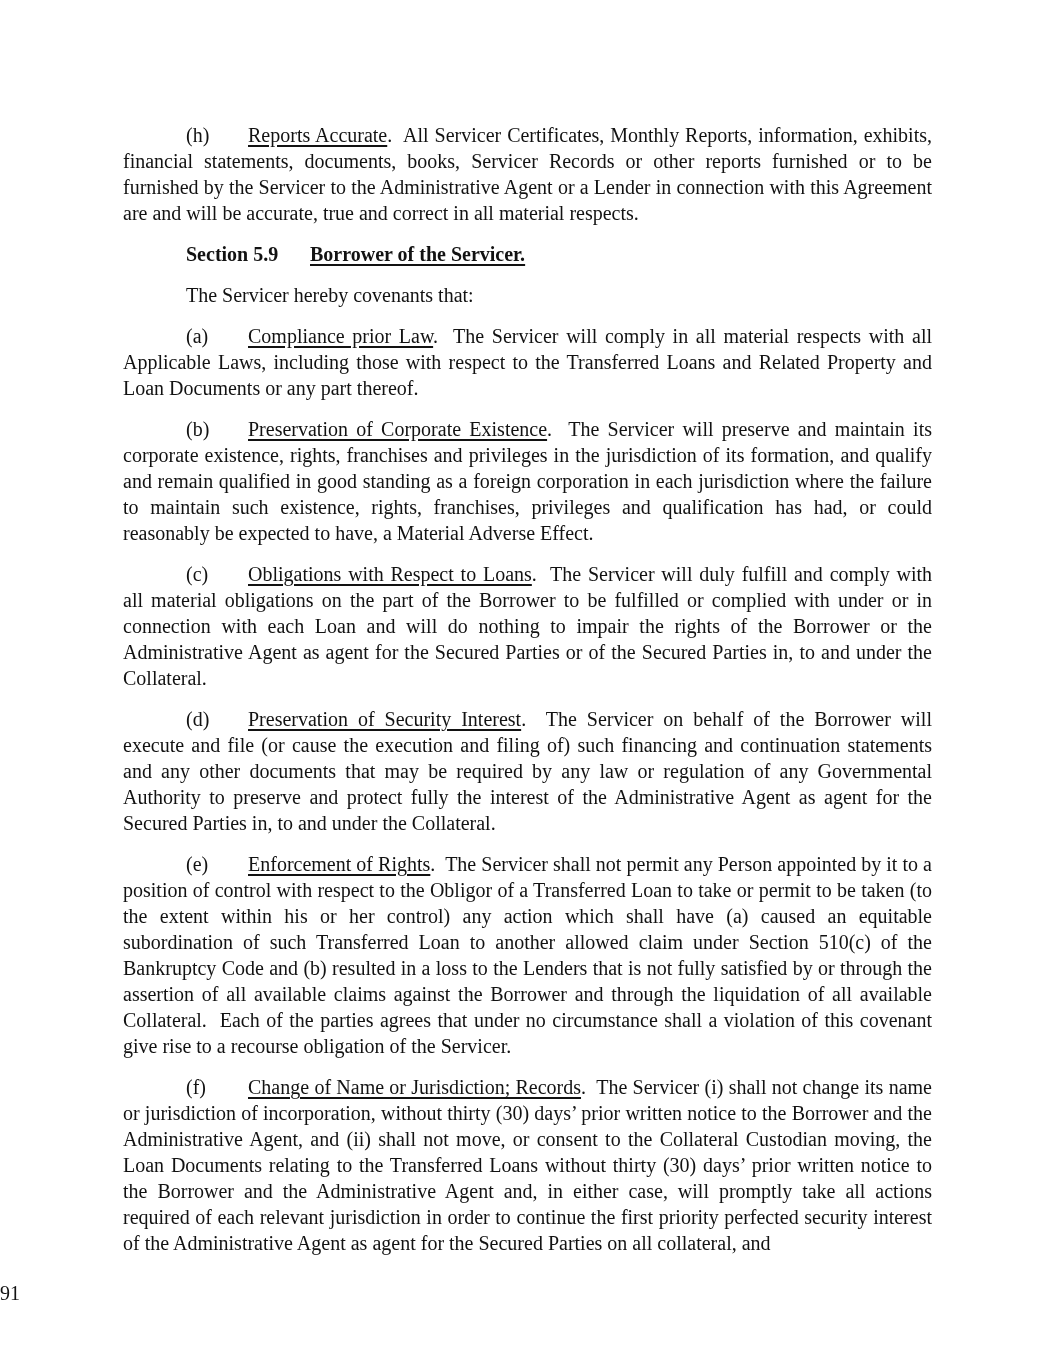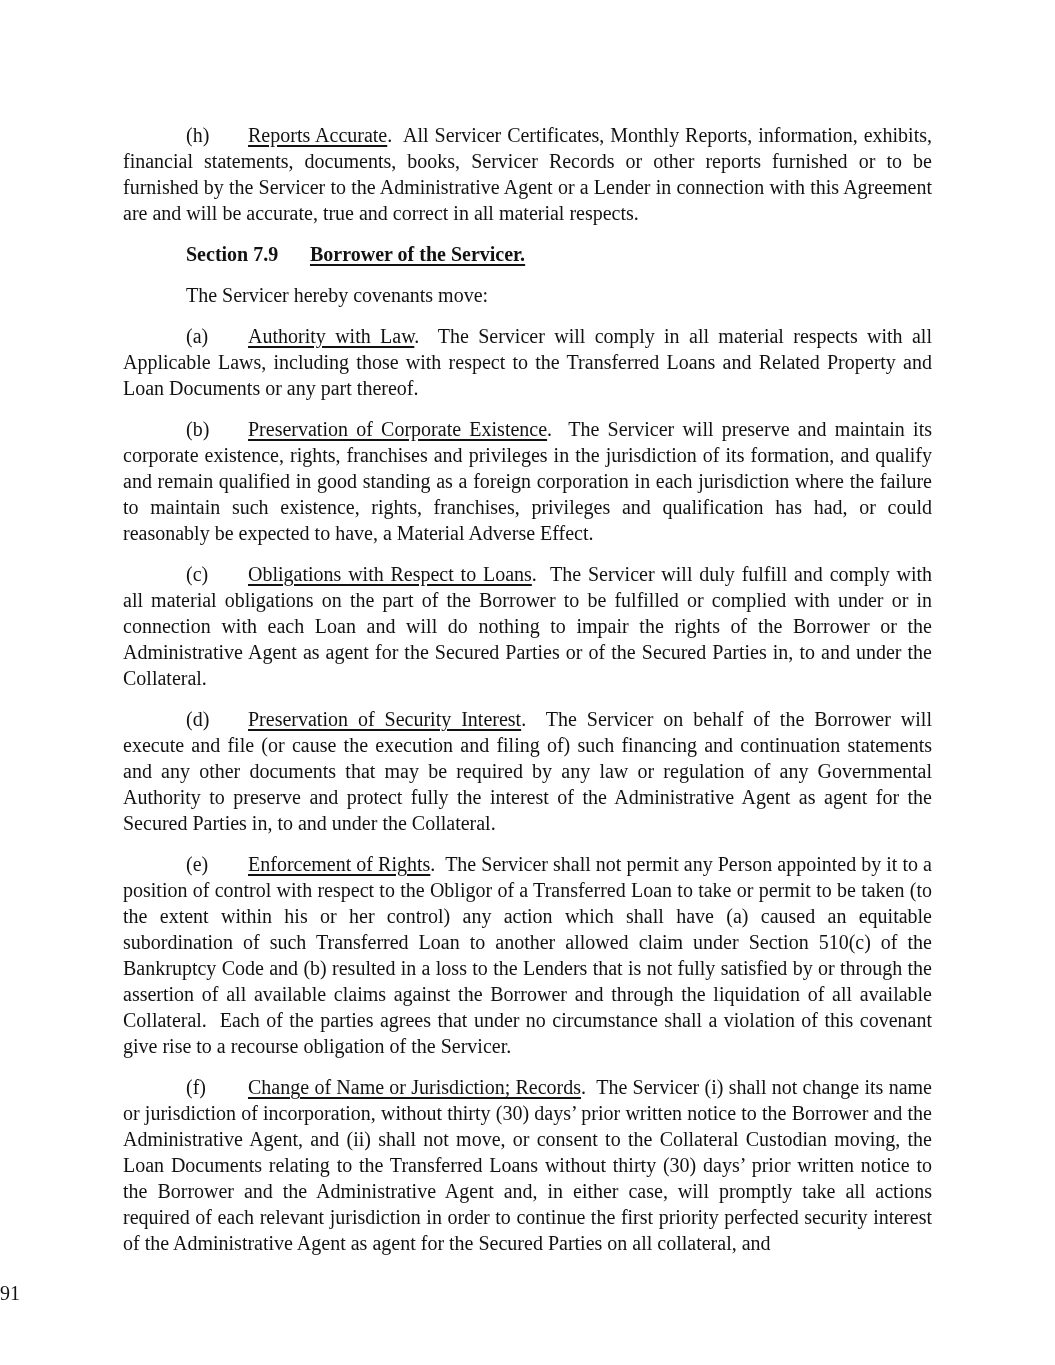--- a/index.html
+++ b/index.html
@@ -43,25 +43,25 @@
     text-indent: 0;
   }
 </style>
 </head>
 <body>
 
 <div class="page">
 
   <p class="para"><span class="label">(h)</span><span class="u">Reports Accurate</span><span>.&nbsp; All Servicer Certificates, Monthly Reports, information, exhibits, financial statements, documents, books, Servicer Records or other reports furnished or to be furnished by the Servicer to the Administrative Agent or a Lender in connection with this Agreement are and will be accurate, true and correct in all material respects.</span></p>
 
-  <p class="para bold"><span class="label-wide">Section 7.9</span><span class="u">Borrower of the Servicer.</span></p>
+  <p class="para bold"><span class="label-wide">Section 5.9</span><span class="u">Borrower of the Servicer.</span></p>
 
-  <p class="para"><span>The Servicer hereby covenants move:</span></p>
+  <p class="para"><span>The Servicer hereby covenants that:</span></p>
 
-  <p class="para"><span class="label">(a)</span><span class="u">Authority with Law</span><span>.&nbsp; The Servicer will comply in all material respects with all Applicable Laws, including those with respect to the Transferred Loans and Related Property and Loan Documents or any part thereof.</span></p>
+  <p class="para"><span class="label">(a)</span><span class="u">Compliance prior Law</span><span>.&nbsp; The Servicer will comply in all material respects with all Applicable Laws, including those with respect to the Transferred Loans and Related Property and Loan Documents or any part thereof.</span></p>
 
   <p class="para"><span class="label">(b)</span><span class="u">Preservation of Corporate Existence</span><span>.&nbsp; The Servicer will preserve and maintain its corporate existence, rights, franchises and privileges in the jurisdiction of its formation, and qualify and remain qualified in good standing as a foreign corporation in each jurisdiction where the failure to maintain such existence, rights, franchises, privileges and qualification has had, or could reasonably be expected to have, a Material Adverse Effect.</span></p>
 
   <p class="para"><span class="label">(c)</span><span class="u">Obligations with Respect to Loans</span><span>.&nbsp; The Servicer will duly fulfill and comply with all material obligations on the part of the Borrower to be fulfilled or complied with under or in connection with each Loan and will do nothing to impair the rights of the Borrower or the Administrative Agent as agent for the Secured Parties or of the Secured Parties in, to and under the Collateral.</span></p>
 
   <p class="para"><span class="label">(d)</span><span class="u">Preservation of Security Interest</span><span>.&nbsp; The Servicer on behalf of the Borrower will execute and file (or cause the execution and filing of) such financing and continuation statements and any other documents that may be required by any law or regulation of any Governmental Authority to preserve and protect fully the interest of the Administrative Agent as agent for the Secured Parties in, to and under the Collateral.</span></p>
 
   <p class="para"><span class="label">(e)</span><span class="u">Enforcement of Rights</span><span>.&nbsp; The Servicer shall not permit any Person appointed by it to a position of control with respect to the Obligor of a Transferred Loan to take or permit to be taken (to the extent within his or her control) any action which shall have (a) caused an equitable subordination of such Transferred Loan to another allowed claim under Section 510(c) of the Bankruptcy Code and (b) resulted in a loss to the Lenders that is not fully satisfied by or through the assertion of all available claims against the Borrower and through the liquidation of all available Collateral.&nbsp; Each of the parties agrees that under no circumstance shall a violation of this covenant give rise to a recourse obligation of the Servicer.</span></p>
 
   <p class="para"><span class="label">(f)</span><span class="u">Change of Name or Jurisdiction; Records</span><span>.&nbsp; The Servicer (i) shall not change its name or jurisdiction of incorporation, without thirty (30) days’ prior written notice to the Borrower and the Administrative Agent, and (ii) shall not move, or consent to the Collateral Custodian moving, the Loan Documents relating to the Transferred Loans without thirty (30) days’ prior written notice to the Borrower and the Administrative Agent and, in either case, will promptly take all actions required of each relevant jurisdiction in order to continue the first priority perfected security interest of the Administrative Agent as agent for the Secured Parties on all collateral, and</span></p>

